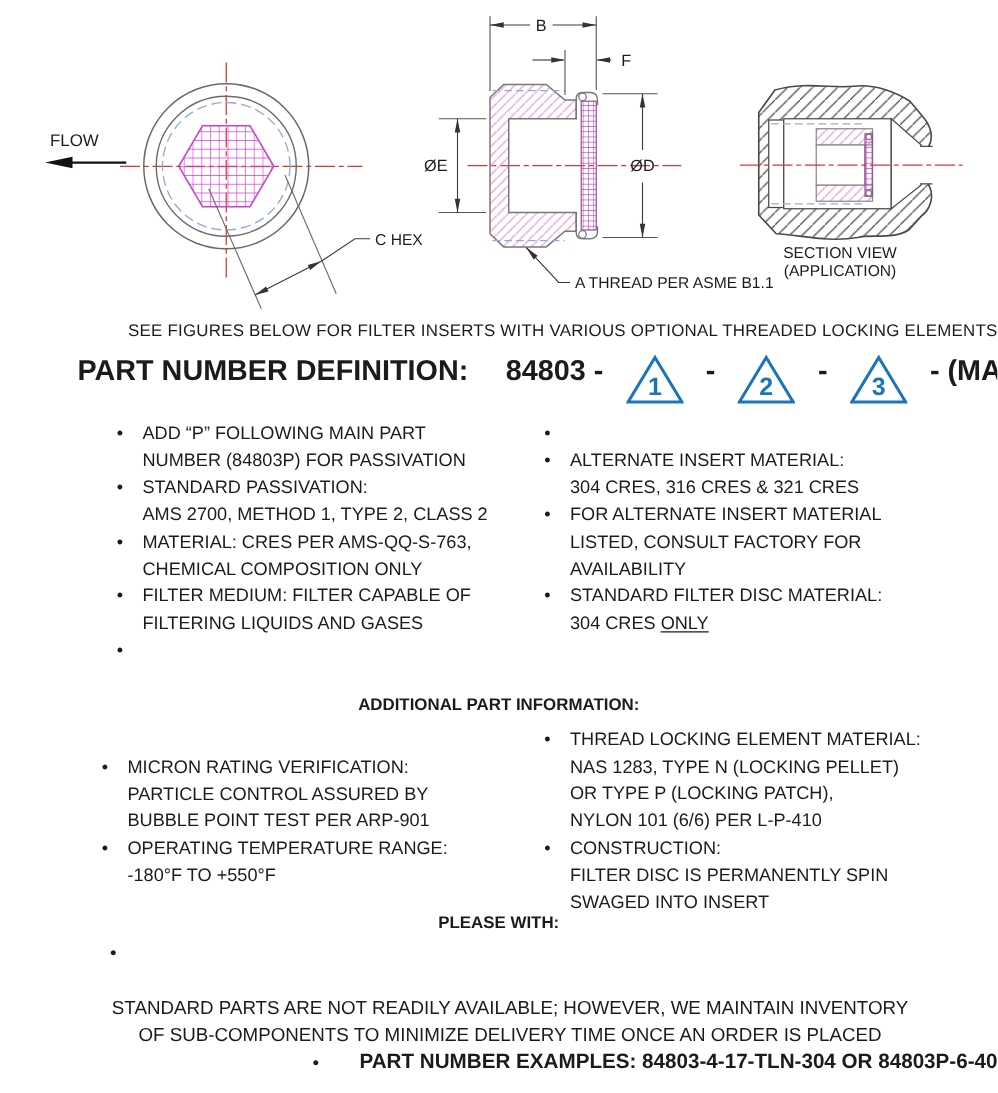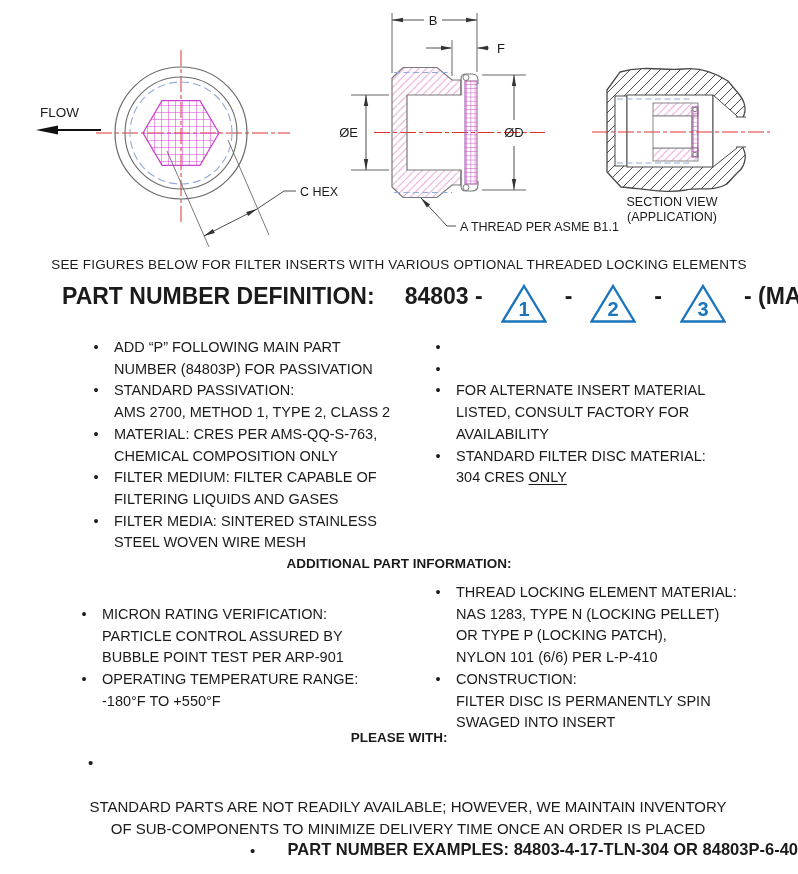--- a/index.html
+++ b/index.html
@@ -1,19 +1,19 @@
 <!DOCTYPE html>
 <html><head>
 <meta charset="utf-8">
 <style>
   html,body{margin:0;padding:0;background:#fff}
   #page{position:relative;width:798px;height:874px;background:#ffffff;
         font-family:"Liberation Sans",sans-serif;color:#1b1b1b;overflow:hidden}
   .abs{position:absolute}
-  .see{top:257px;left:0;width:798px;text-align:center;font-size:13.5px;letter-spacing:.2px}
+  .see{top:257px;left:0;width:798px;text-align:right;font-size:13.5px;letter-spacing:.2px}
   .pnd{top:283px;left:62px;display:flex;align-items:flex-start;gap:18px;font-weight:bold;font-size:23px;white-space:nowrap}
   .pnd .lbl{margin-right:12px}
   .tri{display:block}
   .col{font-size:14.5px;line-height:21.7px}
   .bi{display:flex}
   .dot{width:36px;text-align:center;flex:none}
   .bt{white-space:pre-line}
   .und{text-decoration:underline;text-underline-offset:2px;margin-left:4px}
   .s1l{top:337px;left:78px;width:340px}
   .s1r{top:337px;left:420px;width:345px}
@@ -179,31 +179,31 @@
       <div class="bt">MATERIAL: CRES PER AMS-QQ-S-763,
 CHEMICAL COMPOSITION ONLY</div>
     </div>
     <div class="bi">
       <span class="dot">•</span>
       <div class="bt">FILTER MEDIUM: FILTER CAPABLE OF
 FILTERING LIQUIDS AND GASES</div>
     </div>
     <div class="bi">
       <span class="dot">•</span>
-      <div class="bt">FILTER MEDIA: SINTERED STAINLESS
-STEEL WOVEN WIRE MESH</div>
     </div>
   </div>
 
   <div class="abs col s1r">
     <div class="bi">
       <span class="dot">•</span>
     </div>
     <div class="bi">
       <span class="dot">•</span>
+      <div class="bt">ALTERNATE INSERT MATERIAL:
+304 CRES, 316 CRES &amp; 321 CRES</div>
     </div>
     <div class="bi">
       <span class="dot">•</span>
       <div class="bt">FOR ALTERNATE INSERT MATERIAL
 LISTED, CONSULT FACTORY FOR
 AVAILABILITY</div>
     </div>
     <div class="bi">
       <span class="dot">•</span>
       <div class="bt"><span>STANDARD FILTER DISC MATERIAL:

